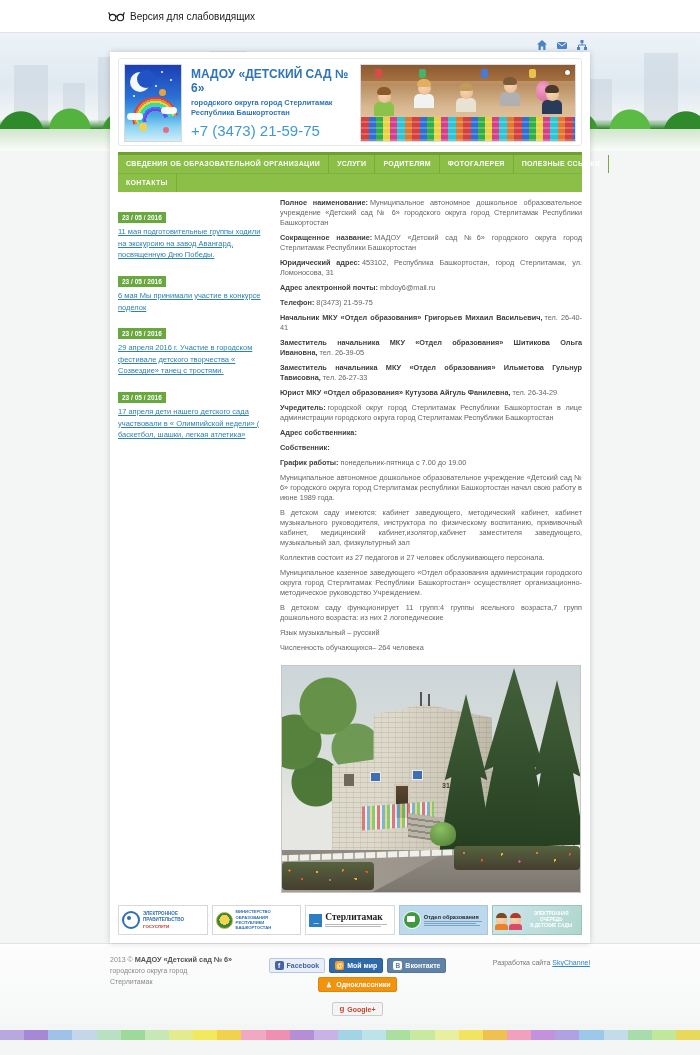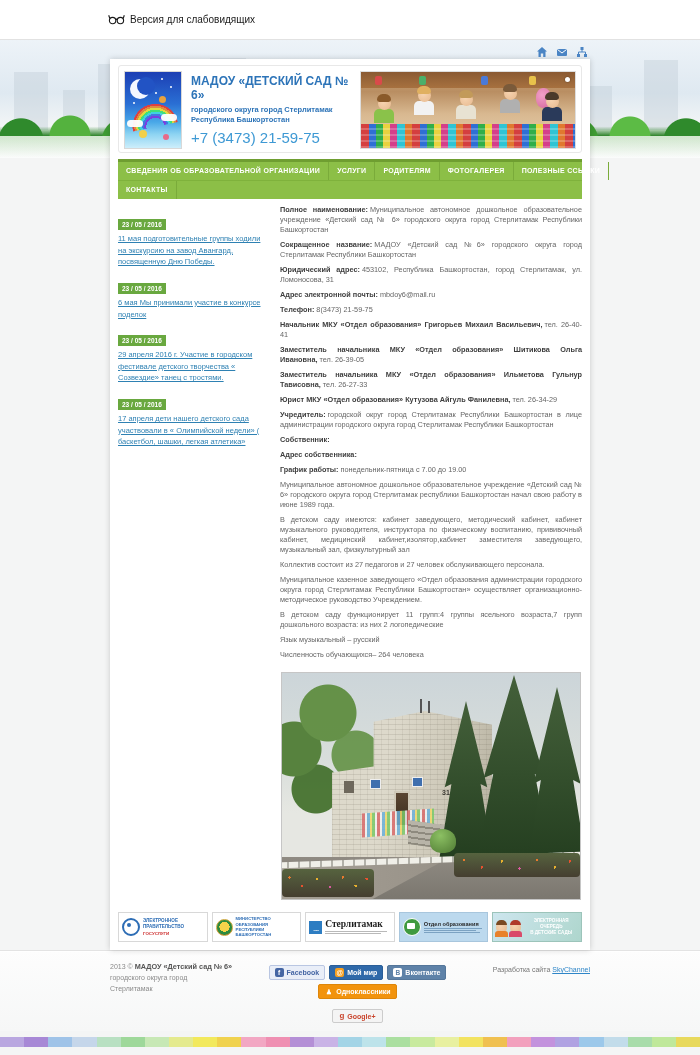--- a/index.html
+++ b/index.html
@@ -1,18 +1,18 @@
 <!DOCTYPE html>
 <html style="--green: #8cbf47; --nav-separator: #7aab3a; --badge-green: #69a83f; --link-blue: #2e81b3; --title-blue: #2d74b8; --phone-blue: #3e99d4;"><head>
 <meta charset="utf-8">
 <style>
   html,body{margin:0;padding:0;background:#f4f5f5;width:700px;font-family:"Liberation Sans",sans-serif;}
   a{cursor:pointer;}
   
-  .topbar{height:40px;background:#fff;border-bottom:1px solid #e2e2e2;display:flex;align-items:center;padding-left:108px;box-sizing:border-box;}
+  .topbar{height:33px;background:#fff;border-bottom:1px solid #e2e2e2;display:flex;align-items:center;padding-left:108px;box-sizing:border-box;}
   .lowvision{display:flex;align-items:center;gap:5px;color:#1a1a1a;font-size:10px;text-decoration:none;}
   
   .band{height:118px;position:relative;overflow:hidden;background:linear-gradient(180deg,#edf3f8 0%,#dfe9f1 45%,#f2f5f6 72%,#fbfcfc 100%);}
   .bld{position:absolute;bottom:28px;background:#c2ccd6;opacity:.42;}
   .trees{position:absolute;left:0;right:0;bottom:22px;height:32px;background:
     radial-gradient(circle at 3% 115%, #2f8a2c 0 22px, transparent 23px),
     radial-gradient(circle at 10% 100%, #54b23e 0 20px, transparent 21px),
     radial-gradient(circle at 18% 118%, #3f9c33 0 24px, transparent 25px),
     radial-gradient(circle at 26% 104%, #5cbb45 0 19px, transparent 20px),
     radial-gradient(circle at 34% 116%, #2f8a2c 0 23px, transparent 24px),
@@ -296,22 +296,22 @@
       <p class="para"><b>Полное наименование:</b><span>Муниципальное автономное дошкольное образовательное учреждение «Детский сад № 6» городского округа город Стерлитамак Республики Башкортостан</span></p>
           <p class="para"><b>Сокращенное название:</b><span>МАДОУ «Детский сад №6» городского округа город Стерлитамак Республики Башкортостан</span></p>
           <p class="para"><b>Юридический адрес:</b><span>453102, Республика Башкортостан, город Стерлитамак, ул. Ломоносова, 31</span></p>
           <p class="para"><b>Адрес электронной почты:</b><span>mbdoy6@mail.ru</span></p>
           <p class="para"><b>Телефон:</b><span>8(3473) 21-59-75</span></p>
           <p class="para"><b>Начальник МКУ «Отдел образования» Григорьев Михаил Васильевич,</b><span>тел. 26-40-41</span></p>
           <p class="para"><b>Заместитель начальника МКУ «Отдел образования» Шитикова Ольга Ивановна,</b><span>тел. 26-39-05</span></p>
           <p class="para"><b>Заместитель начальника МКУ «Отдел образования» Ильметова Гульнур Тависовна,</b><span>тел. 26-27-33</span></p>
           <p class="para"><b>Юрист МКУ «Отдел образования» Кутузова Айгуль Фанилевна,</b><span>тел. 26-34-29</span></p>
           <p class="para"><b>Учредитель:</b><span>городской округ город Стерлитамак Республики Башкортостан в лице администрации городского округа город Стерлитамак Республики Башкортостан</span></p>
+          <p class="para"><b>Адрес собственника:</b><span></span></p>
           <p class="para"><b>Собственник:</b><span></span></p>
-          <p class="para"><b>Адрес собственника:</b><span></span></p>
           <p class="para"><b>График работы:</b><span>понедельник-пятница с 7.00 до 19.00</span></p>
           <p class="para"><b></b><span>Муниципальное автономное дошкольное образовательное учреждение «Детский сад № 6» городского округа город Стерлитамак республики Башкортостан начал свою работу в июне 1989 года.</span></p>
           <p class="para"><b></b><span>В детском саду имеются: кабинет заведующего, методический кабинет, кабинет музыкального руководителя, инструктора по физическому воспитанию, прививочный кабинет, медицинский кабинет,изолятор,кабинет заместителя заведующего, музыкальный зал, физкультурный зал</span></p>
           <p class="para"><b></b><span>Коллектив состоит из 27 педагогов и 27 человек обслуживающего персонала.</span></p>
           <p class="para"><b></b><span>Муниципальное казенное заведующего «Отдел образования администрации городского округа город Стерлитамак Республики Башкортостан» осуществляет организационно-методическое руководство Учреждением.</span></p>
           <p class="para"><b></b><span>В детском саду функционирует 11 групп:4 группы ясельного возраста,7 групп дошкольного возраста: из них 2 логопедические</span></p>
           <p class="para"><b></b><span>Язык музыкальный – русский</span></p>
           <p class="para"><b></b><span>Численность обучающихся– 264 человека</span></p>
         </div>
 

